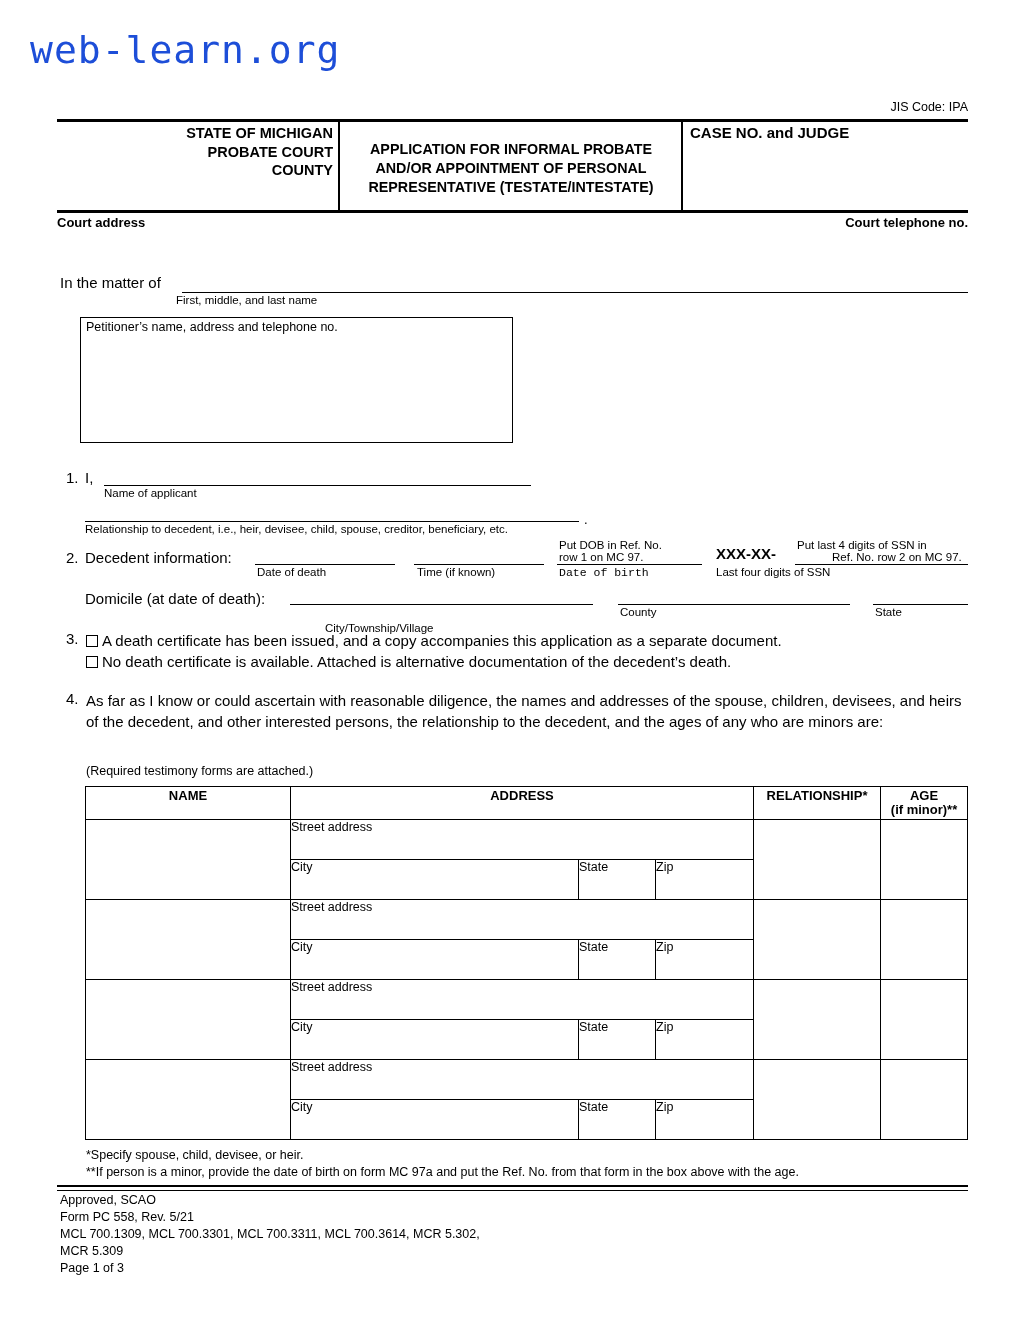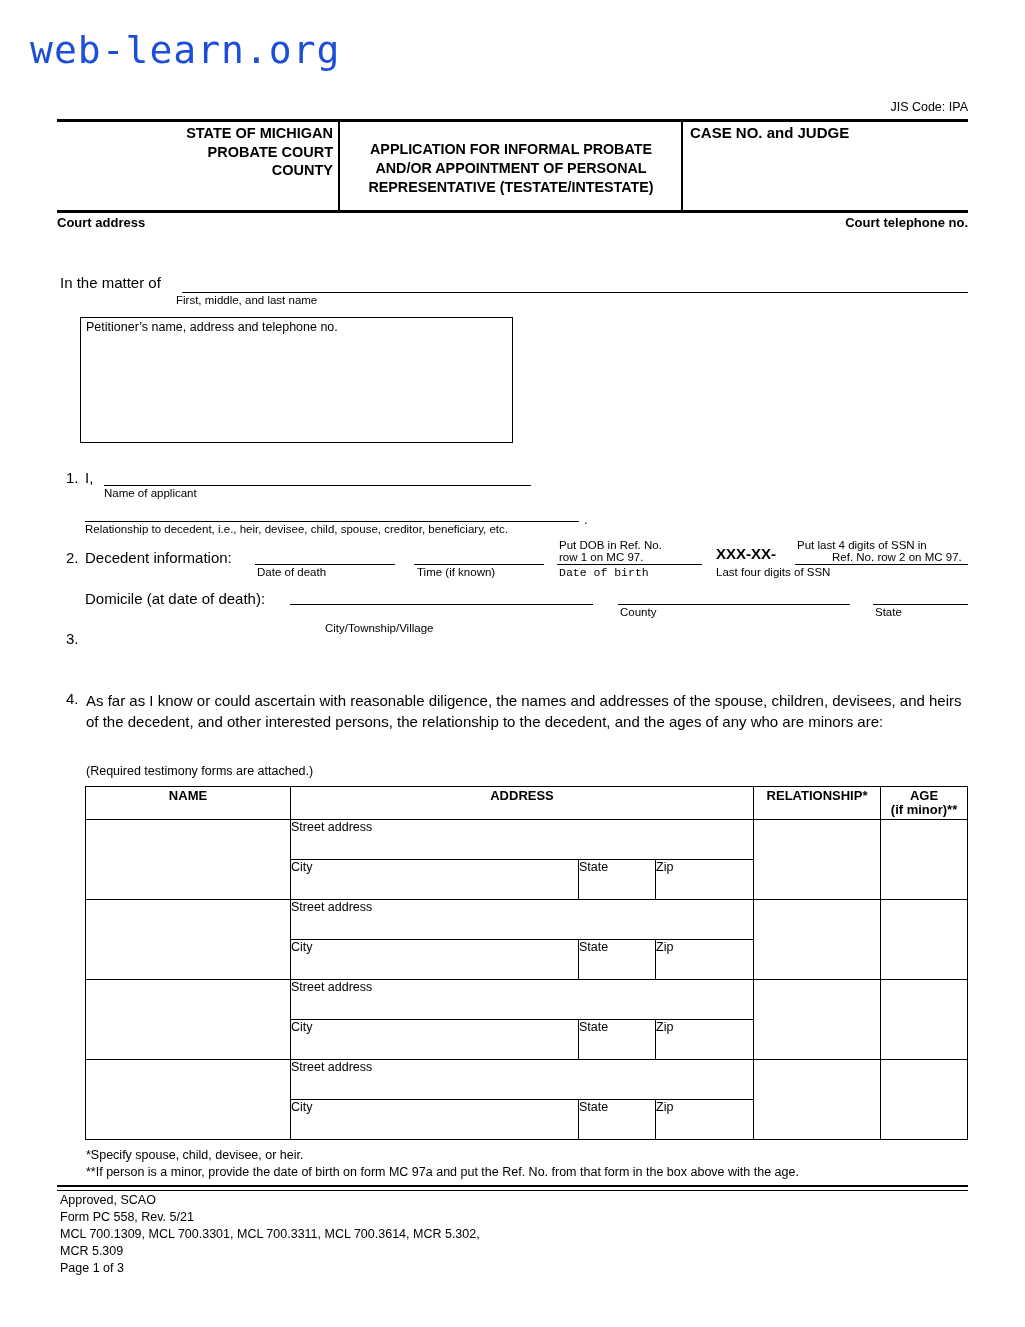--- a/index.html
+++ b/index.html
@@ -234,20 +234,26 @@
 
   <div class="num" style="left:85px; top:590px;">Domicile (at date of death):</div>
   <div class="fill" style="left:290px; top:604px; width:303px;"></div>
   <div class="sub" style="left:292px; top:622px;margin-left:33px;">City/Township/Village</div>
   <div class="fill" style="left:618px; top:604px; width:232px;"></div>
   <div class="sub" style="left:620px; top:606px;">County</div>
   <div class="fill" style="left:873px; top:604px; width:95px;"></div>
   <div class="sub" style="left:875px; top:606px;">State</div>
 
   <div class="num" style="left:66px; top:630px;">3.</div>
+  <div class="para" style="left:86px; top:630px; width:890px;">
+    <span class="cbox"></span><span>A death certificate has been issued, and a copy accompanies this application as a separate document.</span>
+  </div>
+  <div class="para" style="left:86px; top:651px; width:890px;">
+    <span class="cbox"></span><span>No death certificate is available. Attached is alternative documentation of the decedent’s death.</span>
+  </div>
 
   <div class="num" style="left:66px; top:690px;">4.</div>
   <div class="para" style="left:86px; top:690px; width:888px;">As far as I know or could ascertain with reasonable diligence, the names and addresses of the spouse, children, devisees, and heirs of the decedent, and other interested persons, the relationship to the decedent, and the ages of any who are minors are:</div>
   <div class="fnote" style="left:86px; top:764px;">(Required testimony forms are attached.)</div>
 
   <table id="heirTable">
     <colgroup>
       <col style="width:205px;">
       <col style="width:288px;">
       <col style="width:77px;">

